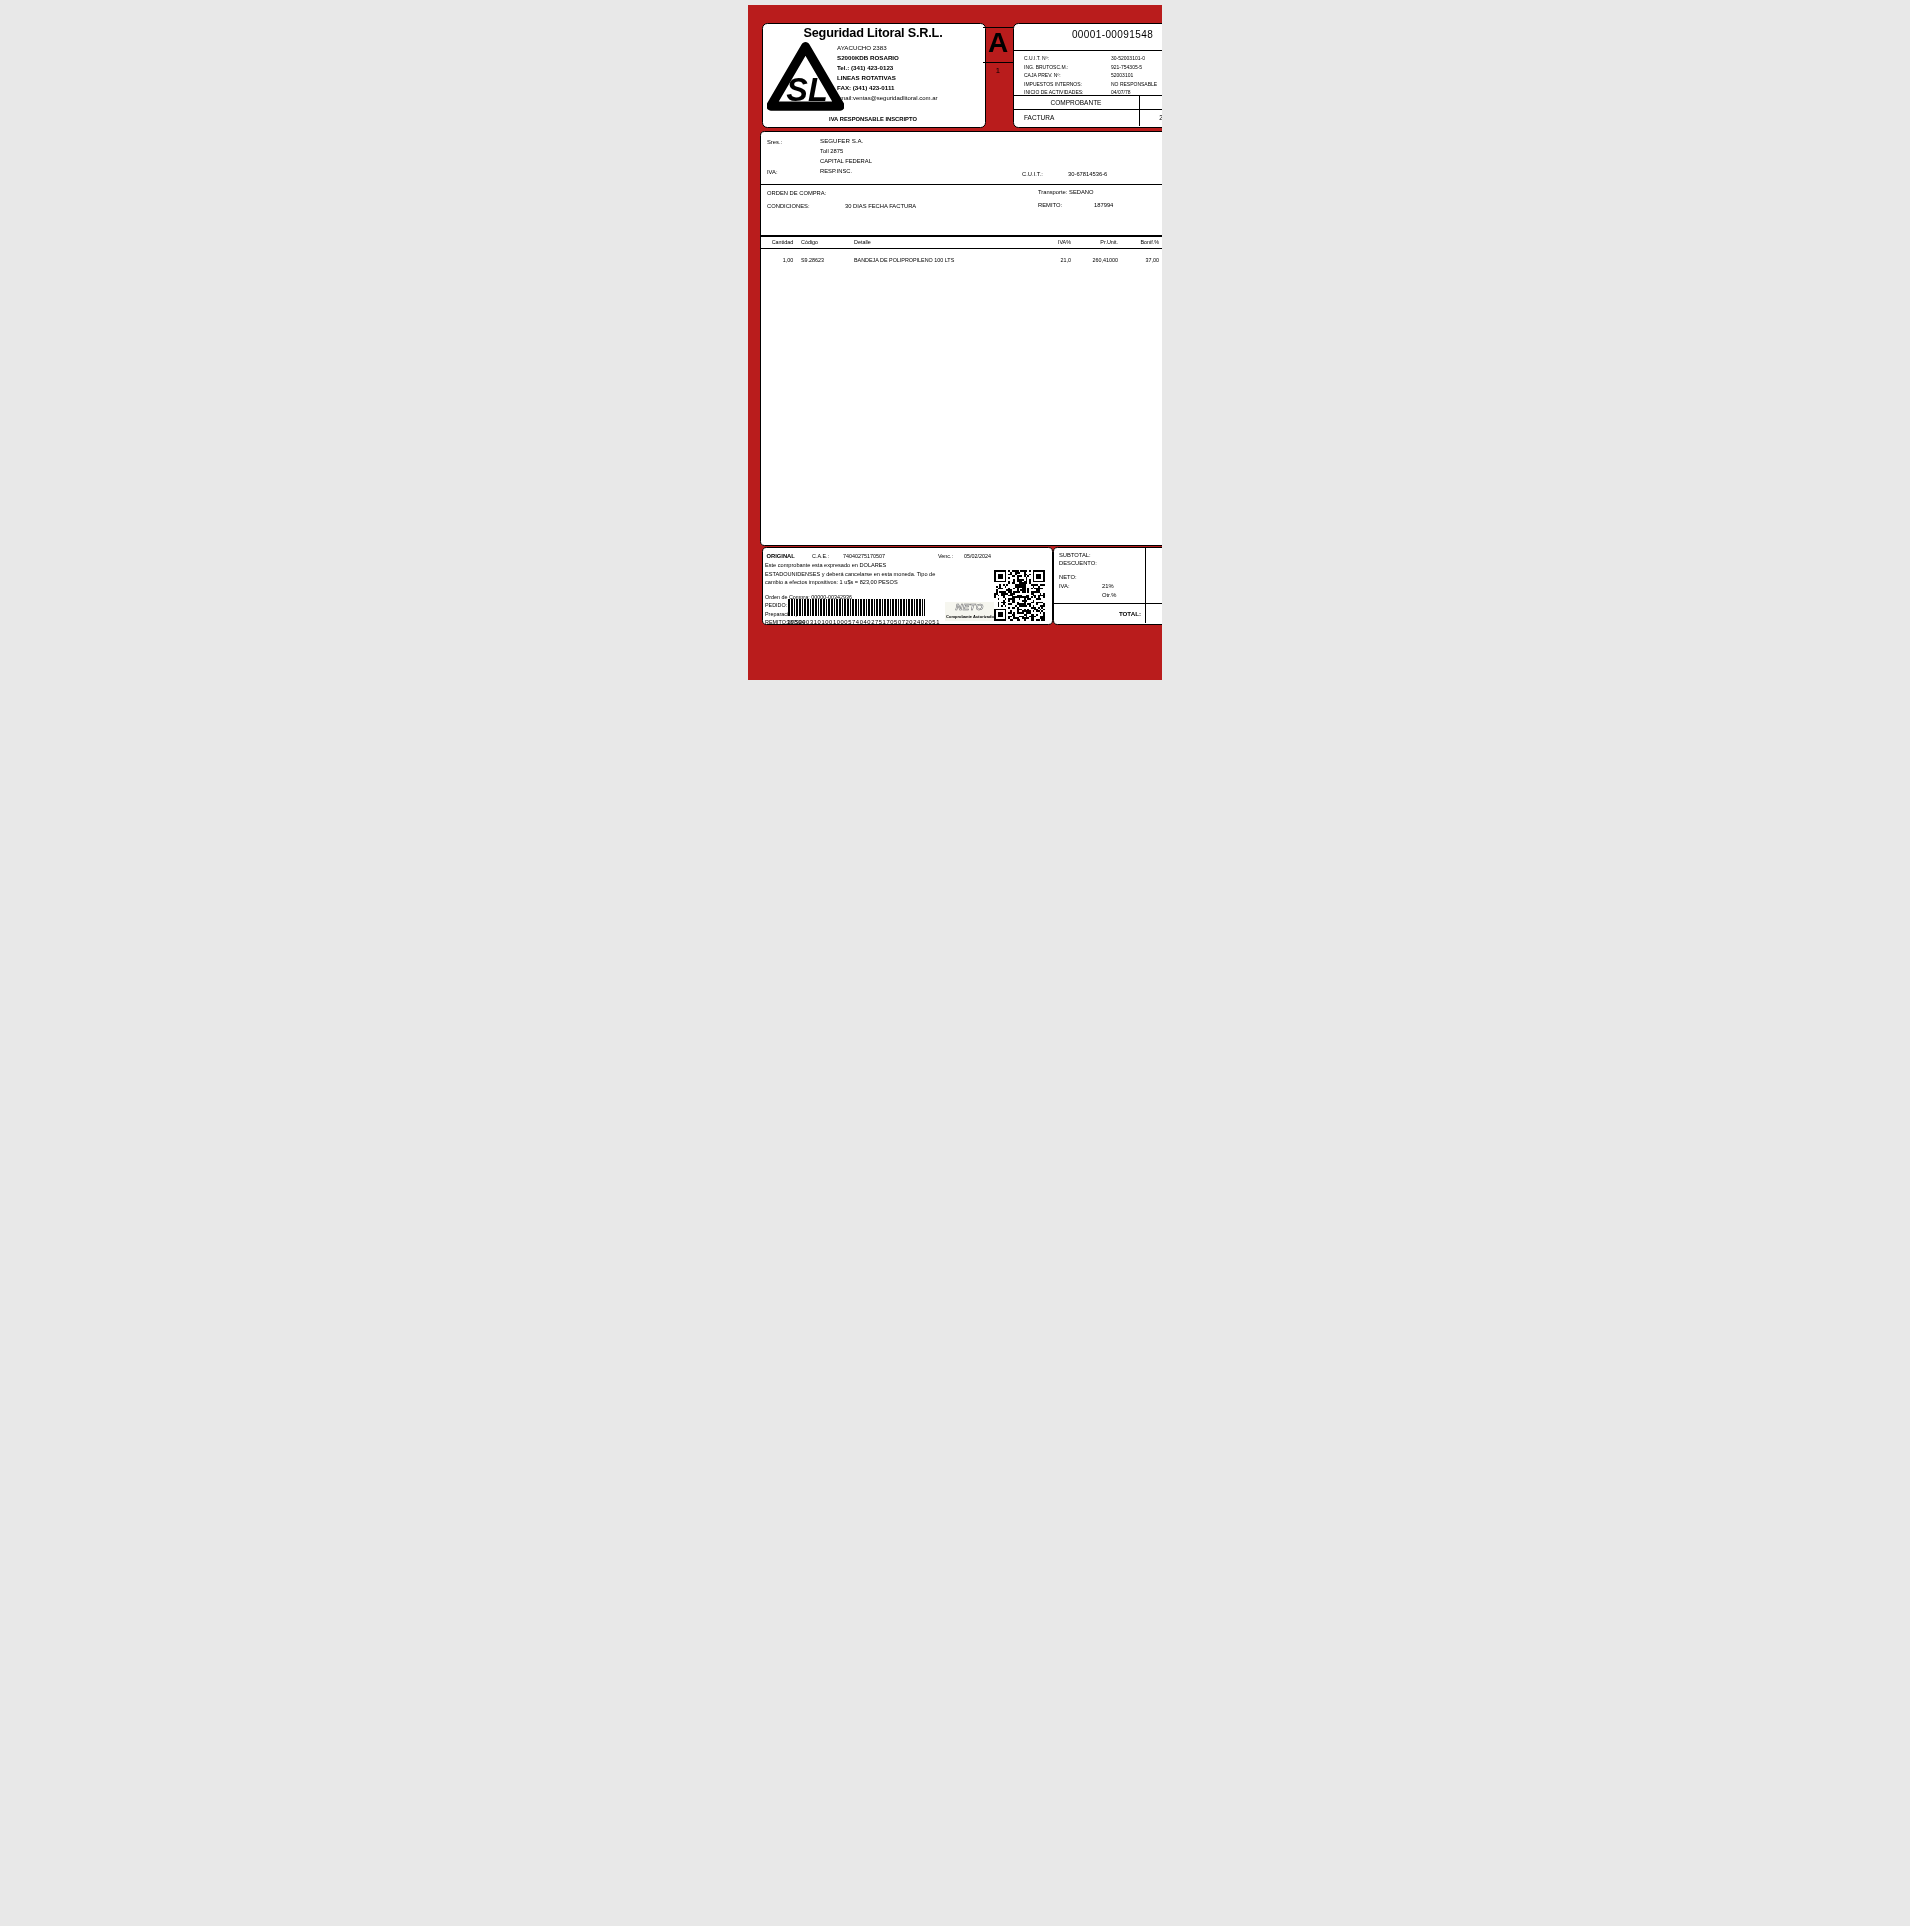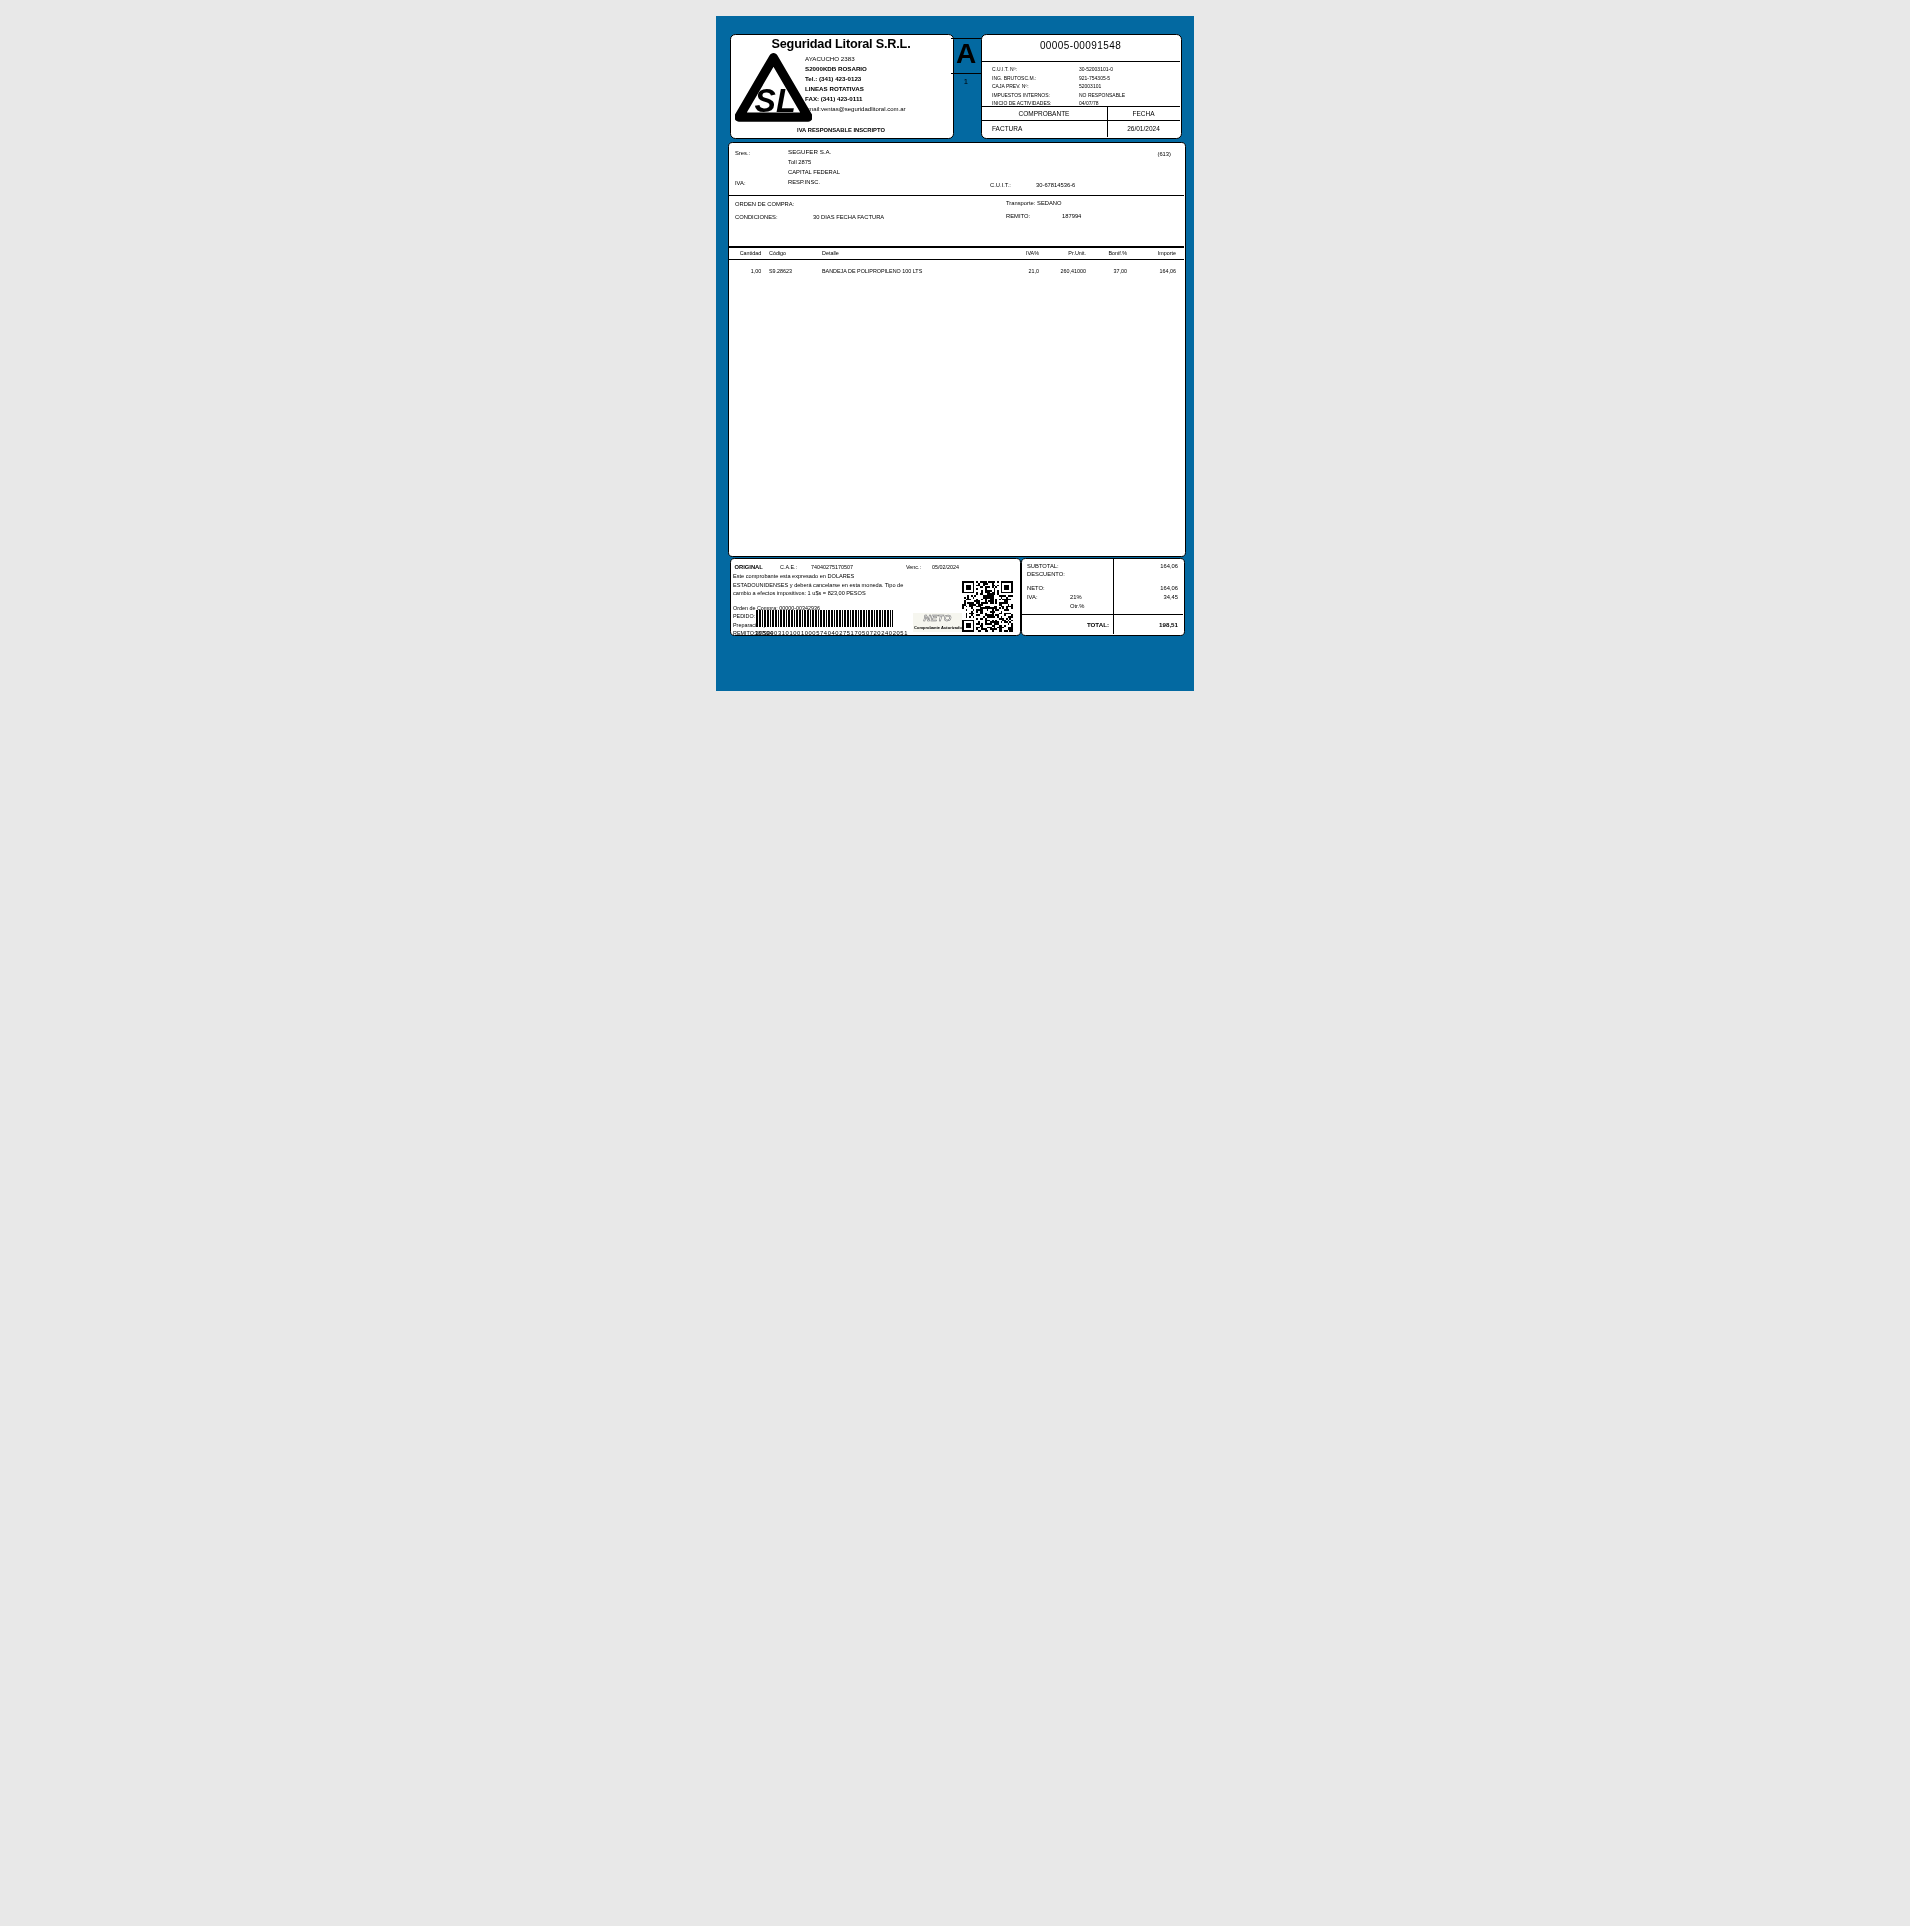--- a/index.html
+++ b/index.html
@@ -1,18 +1,18 @@
 <!DOCTYPE html>
 <html style="font-size:6.2px"><head>
 <meta charset="utf-8">
 <style>
   html,body { margin:0; padding:0; background:#e8e8e8; }
   .page {
-    position:relative; width:478px; height:675px; margin:16px auto;
-    background:#0369a1; color:#000;
+    position:relative; width:414px; height:675px; margin:5px auto;
+    background:#b91c1c; color:#000;
     font-family:"Liberation Sans", sans-serif;
     overflow:hidden;
   }
   .t { position:absolute; white-space:nowrap; line-height:1.15; }
   .box { position:absolute; border:1.2px solid #000; border-radius:5.4px; background:#fff; }
   .line { position:absolute; background:#000; }
   .b { font-weight:bold; }
   .rt { text-align:right; }
 
   
@@ -85,21 +85,21 @@
   <div class="t addr b" style="top:79px;">FAX: (341) 423-0111</div>
   <div class="t addr" style="top:90px; font-size:6px;">email:ventas@seguridadlitoral.com.ar</div>
   <div class="t iva-status">IVA RESPONSABLE INSCRIPTO</div>
 
   <div class="line" style="left:235px; top:22px; width:30px; height:1.2px;"></div>
   <div class="line" style="left:235px; top:57px; width:30px; height:1.2px;"></div>
   <div class="t letter-a">A</div>
   <div class="t copy-num">1</div>
 
   <div class="box rightinfo-box"></div>
-  <div class="t invoice-number">00005-00091548</div>
+  <div class="t invoice-number">00001-00091548</div>
   <div class="line" style="left:265px; top:45px; width:199px; height:1.2px;"></div>
 
   <div class="t fisc-label" style="top:51px;">C.U.I.T. Nº:</div>
   <div class="t fisc-value" style="top:51px;">30-52003101-0</div>
   <div class="t fisc-label" style="top:60px;">ING. BRUTOSC.M.:</div>
   <div class="t fisc-value" style="top:60px;">921-754305-5</div>
   <div class="t fisc-label" style="top:68px;">CAJA PREV. Nº:</div>
   <div class="t fisc-value" style="top:68px;">52003101</div>
   <div class="t fisc-label" style="top:77px;">IMPUESTOS INTERNOS:</div>
   <div class="t fisc-value" style="top:77px;">NO RESPONSABLE</div>

